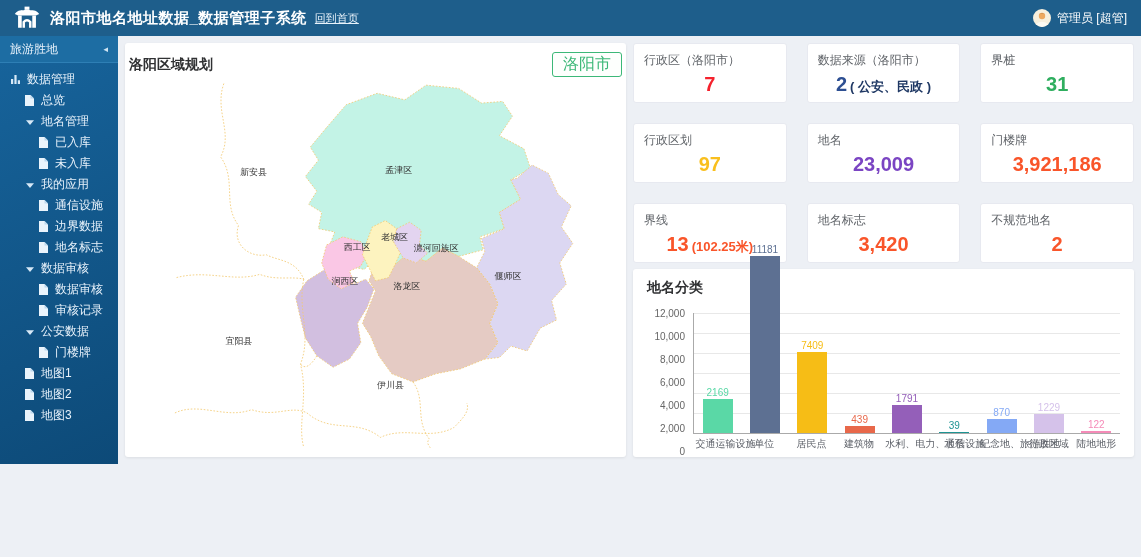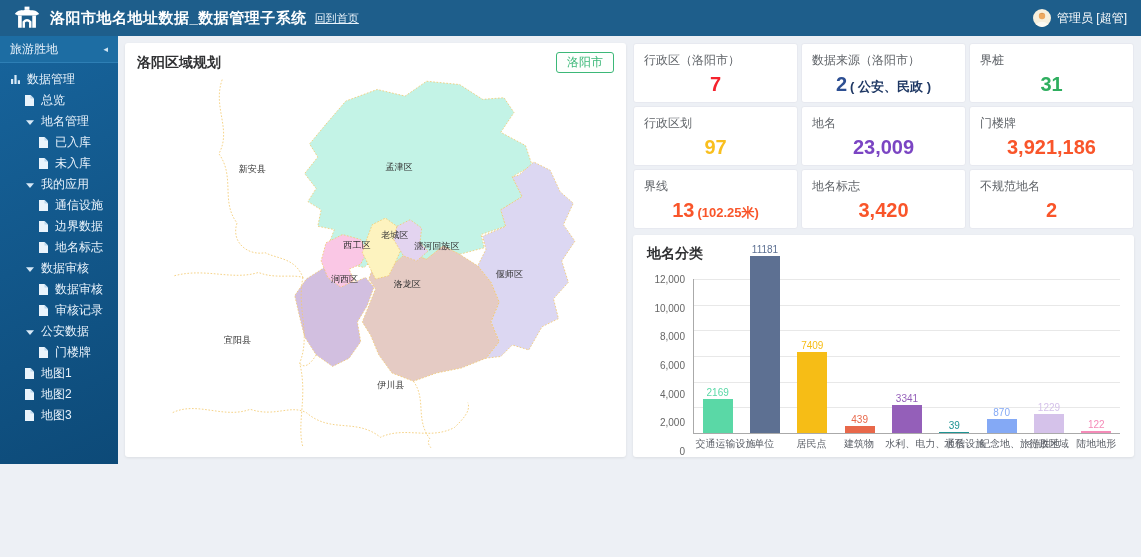--- a/index.html
+++ b/index.html
@@ -17,28 +17,28 @@
   .sidebar{flex:0 0 118px;width:118px;background:linear-gradient(155deg,#17649c 0%,#0d4a78 100%);color:#e8f2fb;font-size:12px;display:flex;flex-direction:column;}
   .side-section{height:26px;line-height:26px;background:#1d6da3;padding:0 10px;display:flex;align-items:center;border-bottom:1px solid #2e7fb5;}
   .side-section .lbl{flex:1;}
   .side-collapse{font-size:9px;color:#cfe4f2;cursor:pointer;}
   .side-list{padding-top:6px;}
   .side-item{height:21px;line-height:21px;display:flex;align-items:center;gap:6px;cursor:pointer;white-space:nowrap;}
   .side-item .si{display:inline-flex;width:11px;justify-content:center;}
   
   .main{flex:1;background:#edf0f5;padding:7px;display:flex;gap:7px;min-width:0;}
   .panel{background:#fff;border-radius:3px;box-shadow:0 1px 3px rgba(0,0,0,.08);}
-  .map-panel{flex:0 0 501px;width:501px;padding:9px 12px;display:flex;flex-direction:column;box-sizing:border-box;}
+  .map-panel{flex:0 0 501px;width:501px;padding:9px 4px;display:flex;flex-direction:column;box-sizing:border-box;}
   .map-head{display:flex;align-items:center;}
   .ptitle{font-size:14px;font-weight:bold;color:#303133;}
-  .badge{margin-left:auto;font-size:12px;color:#3cb878;border:1px solid #3cb878;border-radius:3px;padding:1px 10px;background:#fdfffd;cursor:pointer;}
+  .badge{margin-left:auto;font-size:16px;color:#3cb878;border:1px solid #3cb878;border-radius:3px;padding:1px 10px;background:#fdfffd;cursor:pointer;}
   .map-box{flex:1;min-height:0;}
   .map-box svg{width:100%;height:100%;display:block;}
   .right-col{flex:1;display:flex;flex-direction:column;min-width:0;}
-  .stats-grid{display:grid;grid-template-columns:repeat(3,1fr);gap:3px;margin-bottom:6px;}
+  .stats-grid{display:grid;grid-template-columns:repeat(3,1fr);gap:20px;margin-bottom:6px;}
   .stat-card{background:#fff;border:1px solid #e7e9f0;border-radius:3px;height:60px;box-sizing:border-box;padding:8px 10px;}
   .stat-label{font-size:12px;color:#5f6368;}
   .stat-value-row{text-align:center;margin-top:4px;font-weight:bold;}
   .stat-value{font-size:20px;}
   .stat-suffix{font-size:13px;margin-left:3px;}
   
   .chart-panel{flex:1;padding:10px 14px 6px 14px;display:flex;flex-direction:column;min-height:0;box-sizing:border-box;}
   .chart-body{flex:1;display:flex;margin-top:16px;min-height:0;}
   .y-axis{position:relative;width:46px;flex:0 0 46px;}
   .ytick{position:absolute;right:8px;transform:translateY(-50%);font-size:10px;color:#666;}
@@ -349,21 +349,21 @@
                     </div>
                     <div class="bar-slot">
                       <span class="bar-val" style="color: rgb(246, 189, 22);">7409</span>
                       <div class="bar" style="background: rgb(246, 189, 22); height: 81px;"></div>
                     </div>
                     <div class="bar-slot">
                       <span class="bar-val" style="color: rgb(232, 104, 74);">439</span>
                       <div class="bar" style="background: rgb(232, 104, 74); height: 7px;"></div>
                     </div>
                     <div class="bar-slot">
-                      <span class="bar-val" style="color: rgb(148, 95, 185);">3341</span>
+                      <span class="bar-val" style="color: rgb(148, 95, 185);">1791</span>
                       <div class="bar" style="background: rgb(148, 95, 185); height: 28px;"></div>
                     </div>
                     <div class="bar-slot">
                       <span class="bar-val" style="color: rgb(30, 148, 147);">39</span>
                       <div class="bar" style="background: rgb(30, 148, 147); height: 1px;"></div>
                     </div>
                     <div class="bar-slot">
                       <span class="bar-val" style="color: rgb(132, 169, 245);">870</span>
                       <div class="bar" style="background: rgb(132, 169, 245); height: 14px;"></div>
                     </div>

